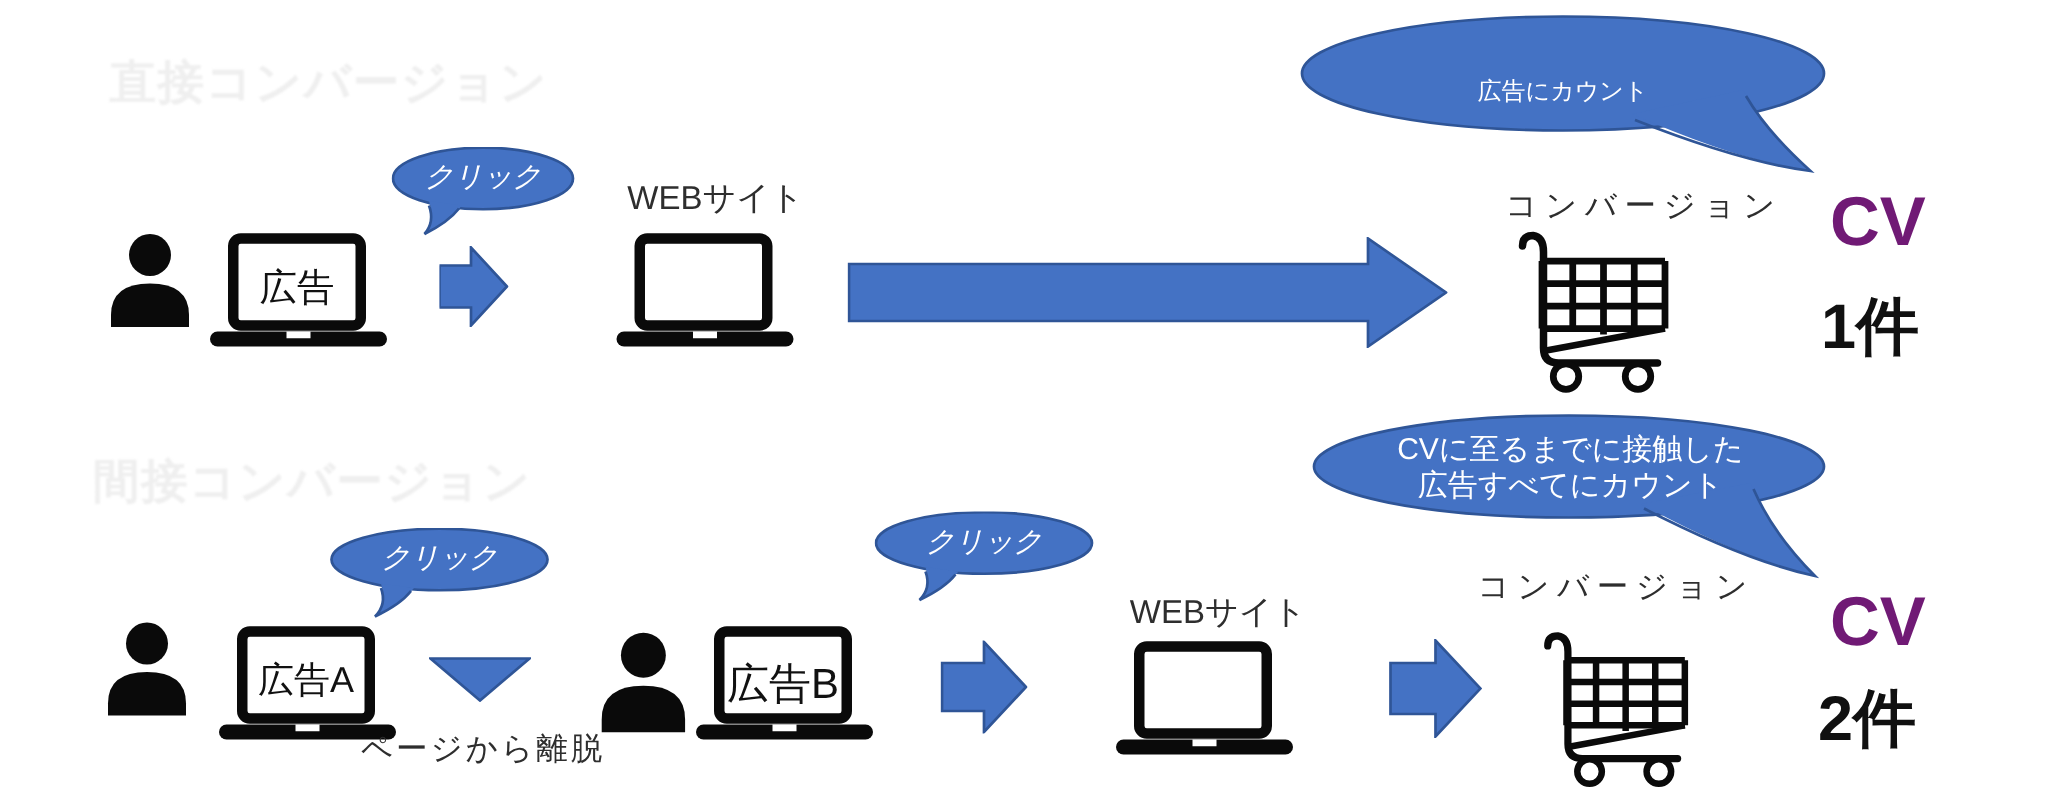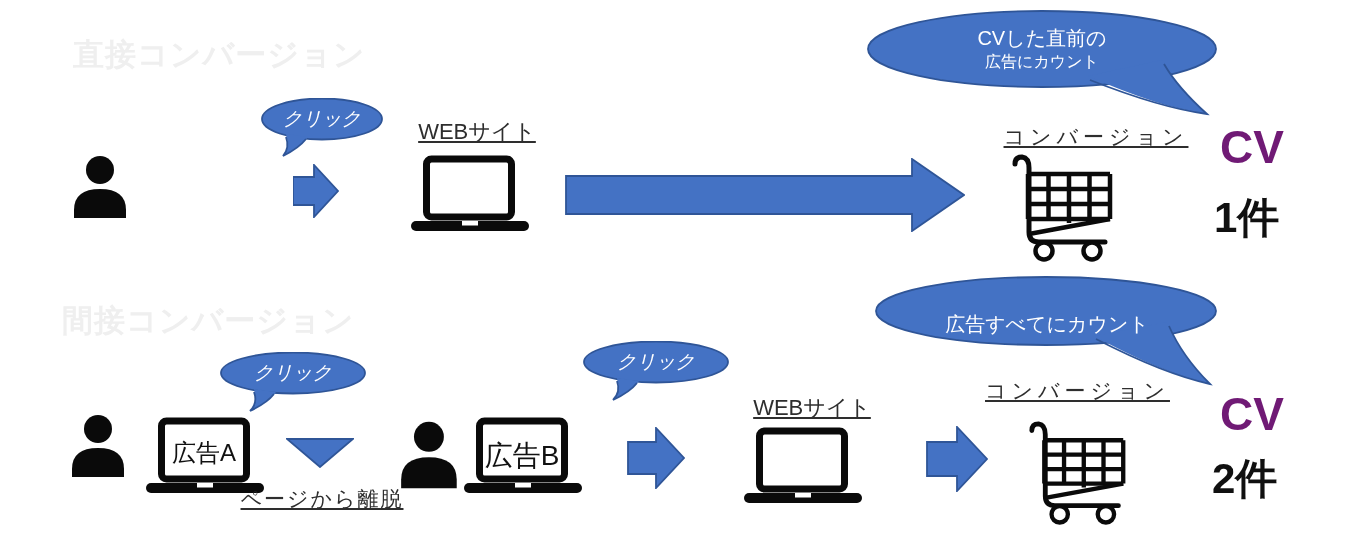--- a/index.html
+++ b/index.html
@@ -1,18 +1,18 @@
 <!DOCTYPE html>
 <html><head>
 <meta charset="utf-8">
 <style>
   html,body{margin:0;padding:0;background:#ffffff;font-family:"Liberation Sans","DejaVu Sans",sans-serif;}
   .canvas{position:relative;width:1369px;height:535px;background:#ffffff;overflow:hidden;}
   .abs{position:absolute;}
-  .lbl{color:#2e2e2e;white-space:nowrap;text-decoration:underline;}
+  .lbl{color:#2e2e2e;white-space:nowrap;}
   .ghost{color:#efefef;font-weight:700;filter:blur(.6px);white-space:nowrap;font-size:31px;letter-spacing:1px;}
   .screen-label{position:absolute;left:0;width:100%;text-align:center;color:#111;white-space:nowrap;}
   .bubtxt{position:absolute;color:#ffffff;text-align:center;white-space:nowrap;line-height:24px;}
   .cv-big{font-weight:700;color:#701a75;font-size:46px;line-height:46px;white-space:nowrap;}
   .cv-count{font-weight:800;color:#101010;font-size:42px;line-height:42px;white-space:nowrap;}
   .shape{fill:#4472C4;stroke:#2F5597;stroke-width:1.8;}
   .shape-f{fill:#4472C4;stroke:none;}
   .shape-s{fill:none;stroke:#2F5597;stroke-width:1.8;}
   .ink{fill:#0a0a0a;}
   .stroke-ink{fill:none;stroke:#0a0a0a;}
@@ -24,20 +24,28 @@
 
   <div class="abs ghost" style="left:73px;top:34px;">直接コンバージョン</div>
 
   <div class="abs" style="left:72px;top:156px;">
     <svg width="58" height="62" viewBox="0 0 58 62">
       <circle class="ink" cx="28" cy="14" r="14"></circle>
       <path class="ink" d="M2 62 L2 54 Q2 33 28 33 Q54 33 54 54 L54 62 Z"></path>
     </svg>
   </div>
 
+  <div class="abs" style="left:136px;top:152px;width:124px;height:80px;">
+    <svg width="124" height="80" viewBox="0 0 124 80">
+      <rect x="19.5" y="7" width="85" height="58" rx="5" fill="#ffffff" stroke="#0a0a0a" stroke-width="7"></rect>
+      <rect class="ink" x="4" y="69" width="118" height="10" rx="5"></rect>
+      <rect x="55" y="69" width="16" height="4.5" fill="#ffffff"></rect>
+    </svg>
+    <div class="screen-label" style="top:23px;font-size:25px;">広告</div>
+  </div>
 
   <div class="abs" style="left:261px;top:98px;width:124px;height:62px;">
     <svg width="124" height="62" viewBox="0 0 124 62">
       <ellipse class="shape" cx="61" cy="21" rx="60" ry="20.5"></ellipse>
       <path class="shape-f" d="M25 36 Q29 50 22 58 Q38 50 47 39 Z"></path>
       <path class="shape-s" d="M25 39 Q29 50 22 58 Q38 50 45 41"></path>
     </svg>
     <div class="bubtxt" style="left:0;width:122px;top:9px;font-size:19px;font-style:italic;">クリック</div>
   </div>
 
@@ -72,21 +80,20 @@
       <circle cx="82" cy="101" r="8.5" fill="#ffffff" stroke="#0a0a0a" stroke-width="4.5"></circle>
     </svg>
   </div>
 
   <div class="abs" style="left:866px;top:10px;width:356px;height:112px;">
     <svg width="356" height="112" viewBox="0 0 356 112">
       <ellipse class="shape" cx="176" cy="39" rx="174" ry="38"></ellipse>
       <path class="shape-f" d="M222 66 Q295 98 341 104 Q310 76 296 50 Z"></path>
       <path class="shape-s" d="M224 70 Q295 98 341 104 Q312 78 298 54"></path>
     </svg>
-    <div class="bubtxt" style="left:0;width:352px;top:16px;font-size:20px;">CVした直前の</div>
     <div class="bubtxt" style="left:0;width:352px;top:40px;font-size:16px;">広告にカウント</div>
   </div>
 
   <div class="abs cv-big" style="left:1220px;top:124px;">CV</div>
   <div class="abs cv-count" style="left:1214px;top:197px;">1件</div>
 
   <div class="abs ghost" style="left:62px;top:300px;">間接コンバージョン</div>
 
   <div class="abs" style="left:70px;top:414px;">
     <svg width="58" height="64" viewBox="0 0 58 62">
@@ -176,19 +183,20 @@
       <circle cx="82" cy="101" r="8.5" fill="#ffffff" stroke="#0a0a0a" stroke-width="4.5"></circle>
     </svg>
   </div>
 
   <div class="abs" style="left:874px;top:276px;width:350px;height:114px;">
     <svg width="350" height="114" viewBox="0 0 350 114">
       <ellipse class="shape" cx="172" cy="35" rx="170" ry="34"></ellipse>
       <path class="shape-f" d="M220 60 Q290 98 336 108 Q306 78 293 46 Z"></path>
       <path class="shape-s" d="M222 63 Q290 98 336 108 Q308 80 295 50"></path>
     </svg>
+    <div class="bubtxt" style="left:0;width:346px;top:12px;font-size:20px;">CVに至るまでに接触した</div>
     <div class="bubtxt" style="left:0;width:346px;top:36px;font-size:20px;">広告すべてにカウント</div>
   </div>
 
   <div class="abs cv-big" style="left:1220px;top:391px;">CV</div>
   <div class="abs cv-count" style="left:1212px;top:458px;">2件</div>
 
 </div>
 
 </body></html>

